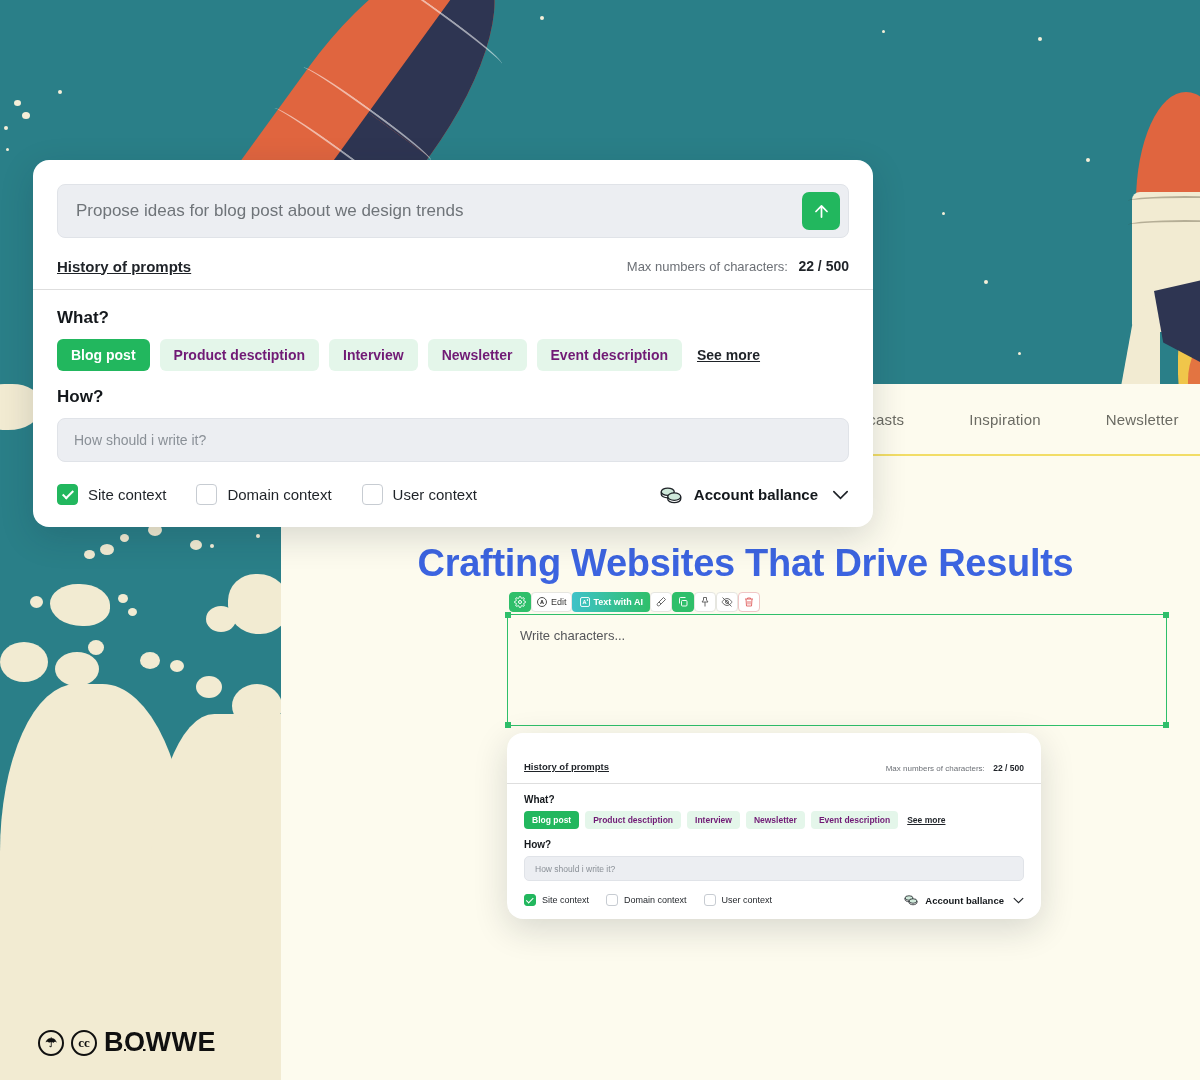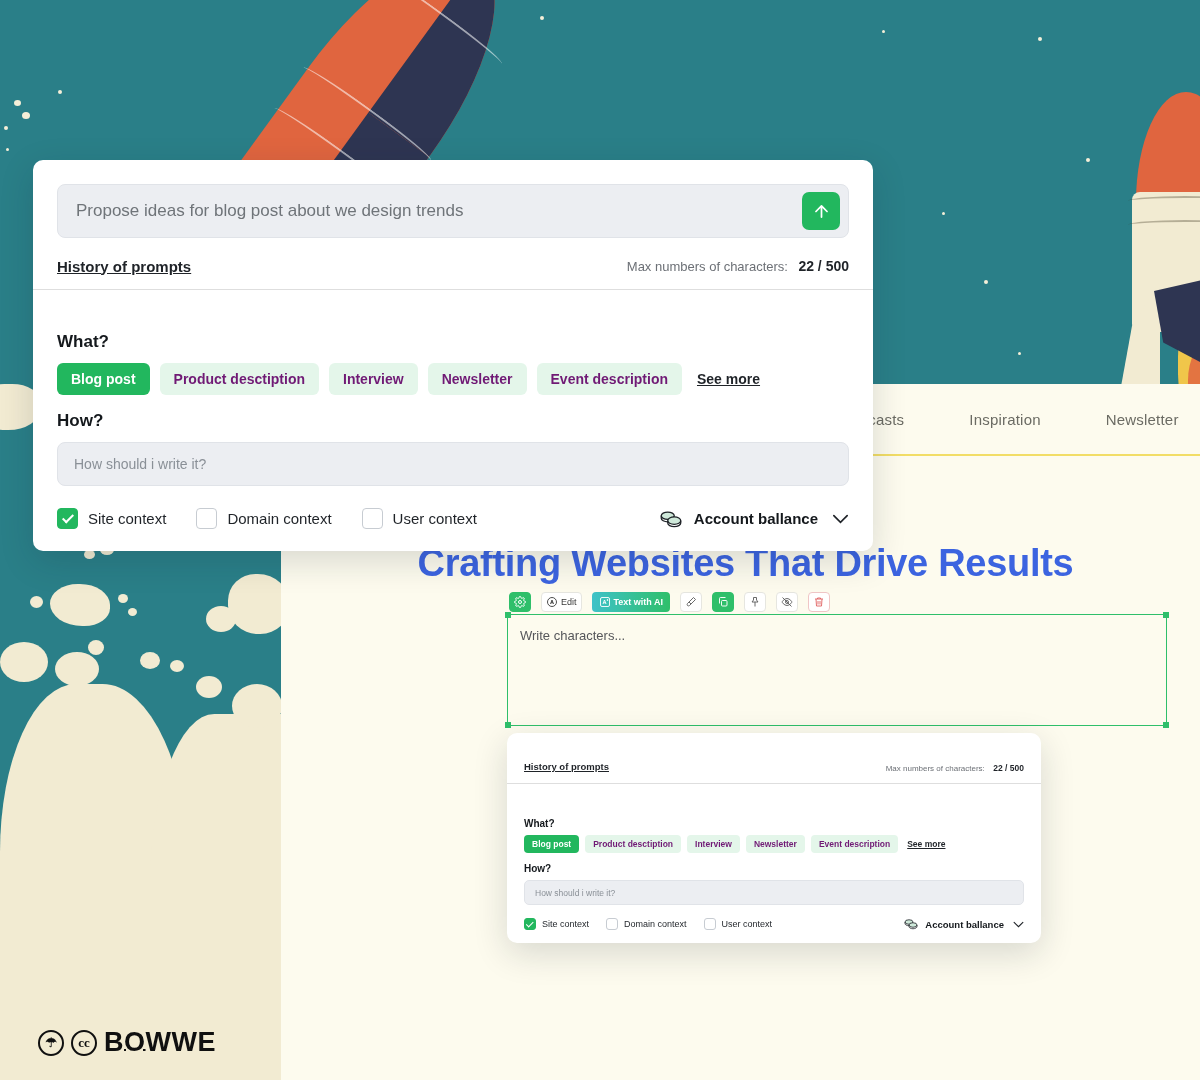--- a/index.html
+++ b/index.html
@@ -164,21 +164,21 @@
     letter-spacing: -.3px;
     font-family: "Liberation Sans", sans-serif;
   }
 
   
   .editor-toolbar {
     position: absolute;
     left: 509px; top: 588px;
     display: flex;
     align-items: center;
-    gap: 10px;
+    gap: 0;
     height: 28px;
   }
   .tb-btn {
     height: 20px;
     display: flex; align-items: center; justify-content: center;
     gap: 3px;
     border-radius: 4px;
     background: #fff;
     border: 1px solid #e6e6e0;
     padding: 0 4px;
@@ -211,21 +211,21 @@
   }
   .h-tl { left: -3px; top: -3px; }
   .h-tr { right: -3px; top: -3px; }
   .h-bl { left: -3px; bottom: -3px; }
   .h-br { right: -3px; bottom: -3px; }
 
   
   .ai-modal {
     position: absolute;
     background: #ffffff;
-    border-radius: 10px;
+    border-radius: 16px;
     box-shadow: 0 10px 34px rgba(20,30,45,.16);
     overflow: hidden;
   }
   .ai-top { padding: 0; }
   .ai-divider { height: 1px; background: #dedede; width: 100%; }
   .prompt-box {
     background: #eceef2;
     border: 1px solid #e0e3e8;
     border-radius: 8px;
     display: flex; align-items: center;
@@ -245,21 +245,21 @@
   .meta-row { display: flex; align-items: center; justify-content: space-between; }
   .hist-link {
     color: #1f2328;
     text-decoration: underline;
     font-weight: bold;
     font-family: "Liberation Sans", sans-serif;
   }
   .char-label { color: #6c7076; }
   .char-val { color: #1f2328; font-weight: bold; }
 
-  .sec-title { font-weight: bold; color: #14181c; margin-top: 24px; }
+  .sec-title { font-weight: bold; color: #14181c; }
 
   .chips { display: flex; align-items: center; }
   .chip {
     background: #e4f6ea;
     color: #701a75;
     border-radius: 6px;
     font-weight: bold;
     white-space: nowrap;
   }
   .chip.active { background: #22b75e; color: #ffffff; }

